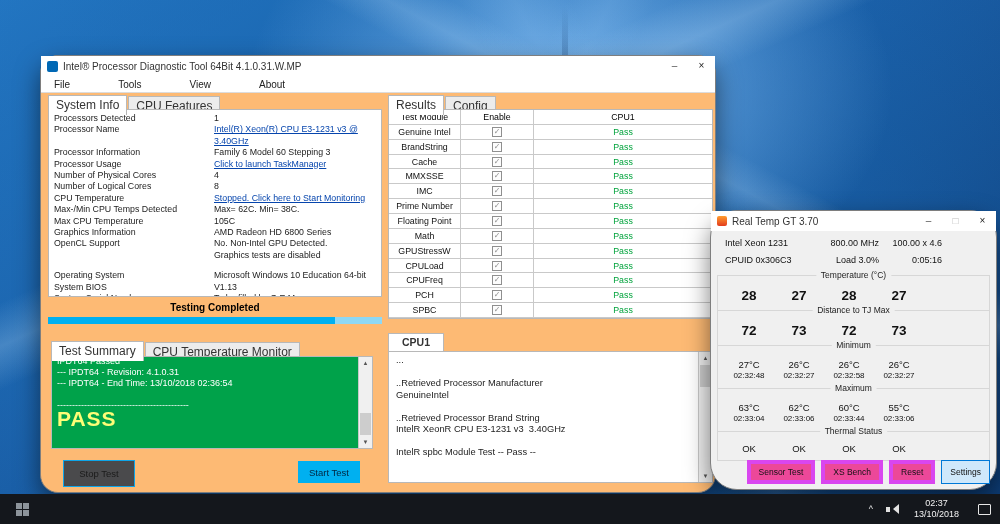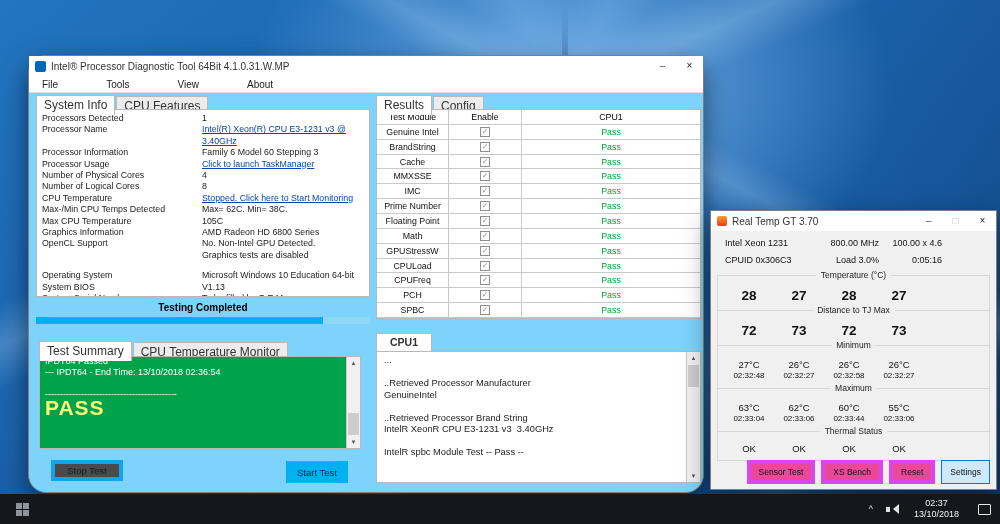--- a/index.html
+++ b/index.html
@@ -24,21 +24,21 @@
   
   .window { position:absolute; border:1px solid #7e7e7e; box-shadow:0 10px 24px rgba(0,0,0,.5); background:#f6f6f6; }
   .titlebar { height:20px; display:flex; align-items:center; padding:0 0 0 6px; background:#fff; }
   .title-text { font-size:10px; color:#333; white-space:nowrap; overflow:hidden; }
   .win-controls { margin-left:auto; display:flex; height:100%; }
   .wc { width:27px; text-align:center; font-size:10px; color:#555; line-height:20px; }
   .wc.close { color:#222; }
   .wc.dis { color:#bdbdbd; }
 
   
-  .ipdt { left:28px; top:55px; width:676px; height:438px; z-index:10; background:#7dd3fc;border-radius:18px; }
+  .ipdt { left:40px; top:55px; width:676px; height:438px; z-index:10; background:#fdba74;border-radius:18px; }
   .app-icon { width:11px; height:11px; background:#0068b5; border-radius:2px; margin-right:5px; flex:none; }
   .menubar { height:17px; display:flex; align-items:center; padding:0 4px; background:#fff; border-bottom:1px solid #dcdcdc;gap:30px; }
   .menu-item { font-size:10px; color:#222; padding:0 9px; }
 
   .tabs { position:absolute; display:flex; align-items:flex-end; }
   .tab { font-size:12px; padding:2px 7px; border:1px solid #b8b8b8; border-bottom:none; background:#ececec; color:#333; margin-right:1px; white-space:nowrap; }
   .tab.active { background:#fff; padding-bottom:3px; position:relative; z-index:2; }
   .tab.bigtab { font-size:10.5px; padding:2px 13px 3px; font-weight:bold; }
 
   .tabs-left   { left:7px;   top:39px; }
@@ -63,41 +63,41 @@
   .console-verdict { font-size:21px; font-weight:bold; color:#fdfd77; letter-spacing:1px; margin-top:2px; }
 
   .vscroll { position:absolute; top:0; right:0; bottom:0; width:14px; background:#f0f0f0; border-left:1px solid #c8c8c8; }
   .vs-arrow { position:absolute; left:0; right:0; height:12px; font-size:6px; color:#555; text-align:center; line-height:12px; }
   .vs-arrow.up { top:0; }
   .vs-arrow.down { bottom:0; }
   .vs-thumb { position:absolute; left:1px; right:1px; height:22px; background:#cdcdcd; }
   .thumb-bottom { bottom:13px; }
   .thumb-top { top:13px; }
 
-  .btn-stop  { position:absolute; left:22px;  top:404px; width:72px; height:21px; background:#4a4a4c; border:4px solid #0ea5e9; color:#1b1b1b; font-size:9.5px; }
+  .btn-stop  { position:absolute; left:22px;  top:404px; width:72px; height:27px; background:#4a4a4c; border:1px solid #0ea5e9; color:#1b1b1b; font-size:9.5px; }
   .btn-start { position:absolute; left:257px; top:405px; width:62px; height:22px; background:#00b0f0; border:none; color:#002742; font-size:9.5px; }
 
   .results-panel { position:absolute; left:347px; top:53px; width:325px; height:210px; background:#fff; border:1px solid #b8b8b8; display:flex; flex-direction:column; }
   .trow { display:flex; flex:1; min-height:0; }
   .tbody { flex:13; display:flex; flex-direction:column; }
   .tcell { display:flex; align-items:center; justify-content:center; border-right:1px solid #c9c9c9; border-bottom:1px solid #c9c9c9; font-size:8.8px; color:#111; overflow:hidden; }
   .tcell:last-child { border-right:none; }
   .c-module { width:72px; flex:none; }
   .c-enable { width:73px; flex:none; }
   .c-result { flex:1; }
   .thead .tcell { color:#000; }
   .pass { color:#00a33c; }
   .checkbox { width:10px; height:10px; border:1px solid #8f8f8f; background:#fdfdfd; font-size:8px; line-height:8px; text-align:center; color:#8f8f8f; }
 
   .cpu-panel { position:absolute; left:347px; top:295px; width:325px; height:132px; background:#fff; border:1px solid #b8b8b8; }
   .cpu-log { position:absolute; inset:3px 16px 3px 7px; font-size:9.3px; line-height:11.5px; color:#222; overflow:hidden; }
   .log-line { min-height:11.5px; white-space:pre; }
 
   
-  .rt { left:710px; top:210px; width:287px; height:280px; z-index:20; background:#f0f0f0; }
+  .rt { left:710px; top:210px; width:287px; height:280px; z-index:20; background:#f0f0f0;border-radius:27px; }
   .rt-icon { width:10px; height:10px; border-radius:2px; background:linear-gradient(180deg,#ff9d2e,#e23c1e); margin-right:5px; flex:none; }
   .rt-info { display:flex; font-size:9px; color:#111; padding:0 54px 0 14px; margin-top:7px; }
   .rt-info .a { width:82px; }
   .rt-info .b { width:72px; text-align:right; }
   .rt-info .c { flex:1; text-align:right; }
 
   .rt-groups { position:absolute; left:6px; right:6px; top:64px; }
   .rt-group { position:relative; border:1px solid #d7d7d7; margin-top:-1px; display:flex; flex-direction:column; justify-content:center; padding-top:4px; }
   .rt-group:nth-child(1) { margin-top:0; height:36px; }
   .rt-group:nth-child(2) { height:36px; }
@@ -231,20 +231,21 @@
     <div class="progress-fill"></div>
   </div>
 
   <div class="tabs tabs-bottom">
     <div class="tab active">Test Summary</div>
     <div class="tab">CPU Temperature Monitor</div>
   </div>
   <div class="console-wrap">
     <div class="console-lines">
         <div class="console-line">IPDT64 Passed</div>
+        <div class="console-line">--- IPDT64 - Revision: 4.1.0.31</div>
         <div class="console-line">--- IPDT64 - End Time: 13/10/2018 02:36:54</div>
         <div class="console-line"></div>
         <div class="console-line">--------------------------------------------</div>
         <div class="console-verdict">PASS</div>
       </div>
 
     <div class="vscroll">
       <div class="vs-arrow up">▲</div>
       <div class="vs-thumb thumb-bottom"></div>
       <div class="vs-arrow down">▼</div>

